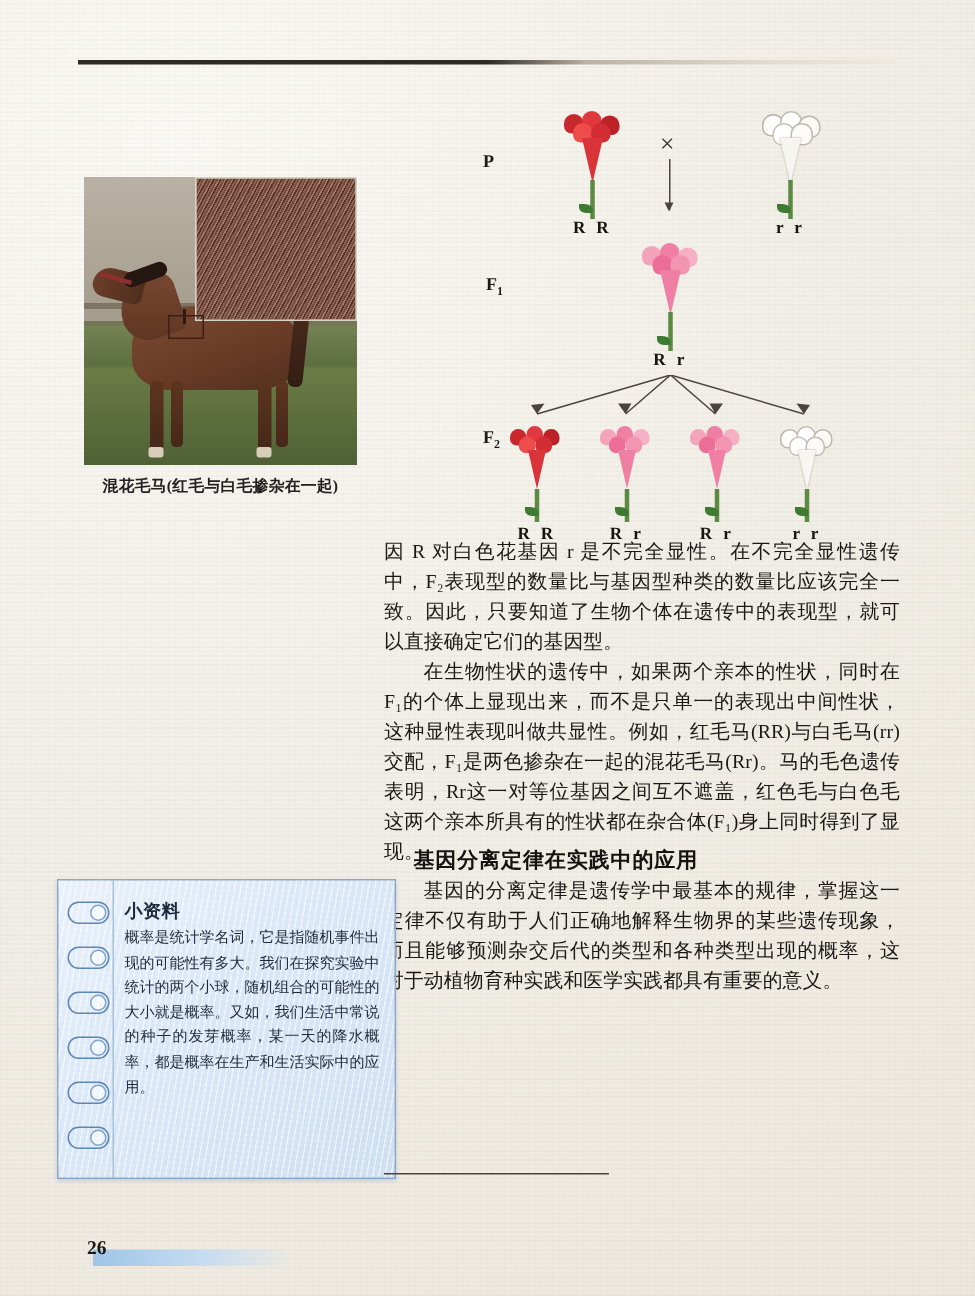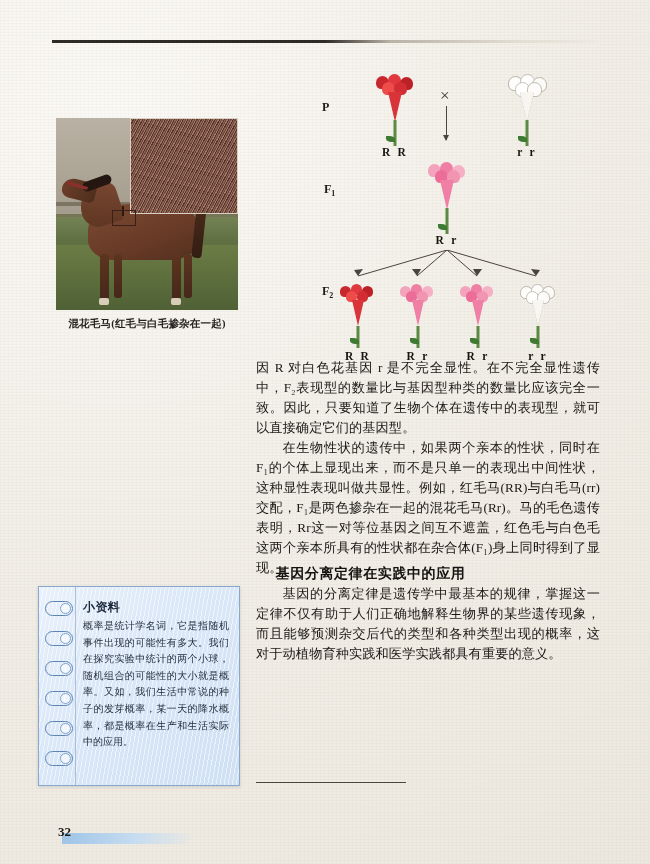--- a/index.html
+++ b/index.html
@@ -165,20 +165,21 @@
 
   .lower-col{position:absolute;left:256px;top:556px;width:344px;}
 
   
   .note{
     position:absolute;left:38px;top:586px;width:200px;height:198px;
     background:
       linear-gradient(135deg,#e9f1fb 0%,#dbe8f8 40%,#cfe0f3 100%);
     border:1px solid #8aa8cb;
     box-shadow:0 1px 3px rgba(40,60,90,.18);
+    padding-left:24px;
   }
   .note-texture{
     position:absolute;inset:0;
     background-image:repeating-linear-gradient(100deg,
       rgba(255,255,255,.55) 0 1px, transparent 1px 4px);
     pointer-events:none;
   }
   .spiral-rail{
     position:absolute;left:0;top:0;width:36px;height:100%;
     border-right:1px solid #a8c0da;
@@ -423,15 +424,15 @@
       <div class="note-body">概率是统计学名词，它是指随机事件出现的可能性有多大。我们在探究实验中统计的两个小球，随机组合的可能性的大小就是概率。又如，我们生活中常说的种子的发芽概率，某一天的降水概率，都是概率在生产和生活实际中的应用。</div>
     </div>
   </div>
 
   <div class="footnote">
     <div class="fn-rule"></div>
   </div>
 
   <div class="pageno-wrap">
     <div class="pageno-bar"></div>
-    <div class="pageno">32</div>
+    <div class="pageno">26</div>
   </div>
 </div>
 
 </body></html>

